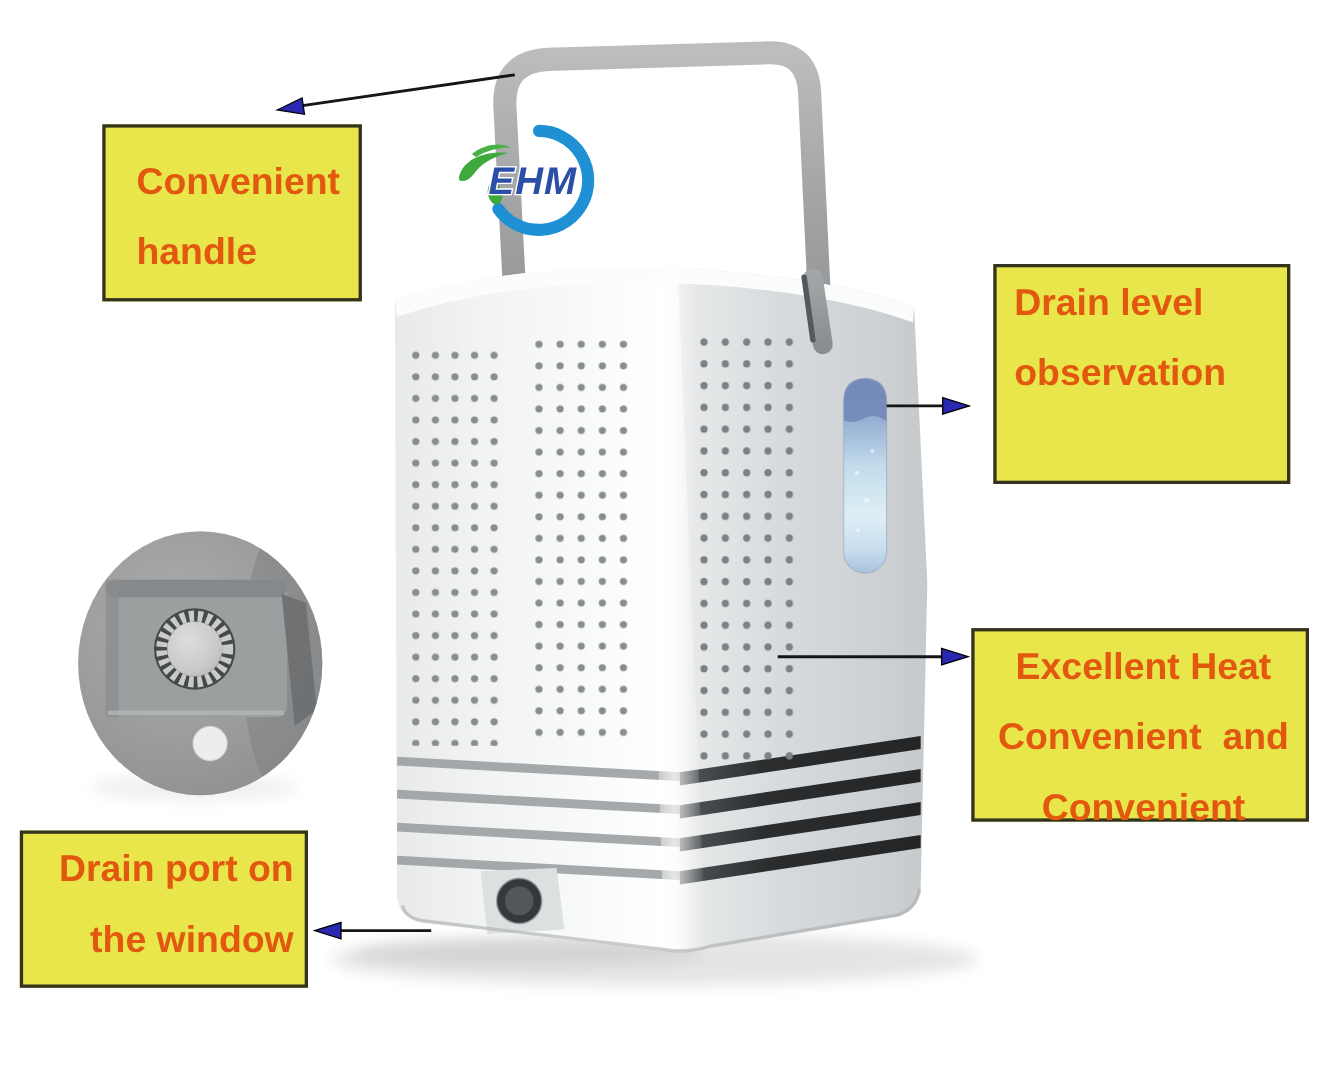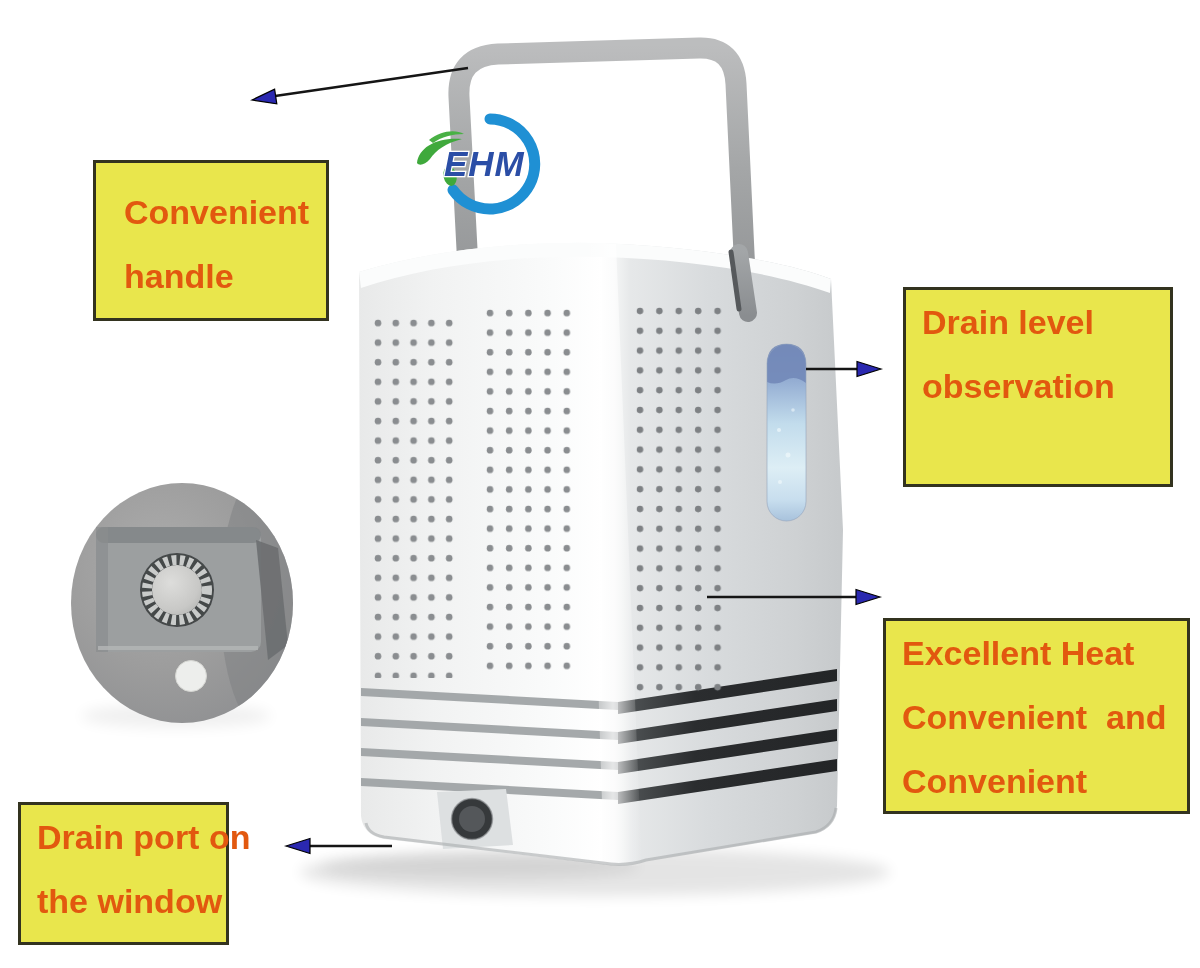--- a/index.html
+++ b/index.html
@@ -1,26 +1,26 @@
 <!DOCTYPE html>
 <html><head>
 <meta charset="utf-8">
 <style>
   html,body{margin:0;padding:0;background:#ffffff;}
   .stage{position:relative;width:1200px;height:968px;background:#ffffff;overflow:hidden;
          font-family:"Liberation Sans",sans-serif;}
   .scene{position:absolute;left:0;top:0;width:1200px;height:968px;}
   .callout{position:absolute;box-sizing:border-box;background:#e9e64c;border:3px solid #33331f;
            color:#e2580f;font:700 34px/64px "Liberation Sans",sans-serif;
-           padding:0 10px 18px 16px;margin-top:47px;}
+           padding:0 10px 18px 16px;}
   .callout .line{white-space:pre;}
   #co-handle{left:93px;top:113px;width:236px;height:161px;padding-top:17px;padding-left:28px;}
   #co-water{left:903px;top:240px;width:270px;height:200px;}
-  #co-heat{left:883px;top:571px;width:307px;height:196px;}
-  #co-drain{left:18px;top:755px;width:211px;height:143px;text-align:right;}
+  #co-heat{left:883px;top:571px;width:307px;height:176px;text-align:center;}
+  #co-drain{left:18px;top:755px;width:262px;height:143px;text-align:right;}
 </style>
 </head>
 <body>
 
 <div class="stage">
 
 <svg class="scene" viewBox="0 0 1200 968">
   <defs>
     <linearGradient id="bodyGrad" gradientUnits="userSpaceOnUse" x1="358" y1="0" x2="845" y2="0">
       <stop offset="0" stop-color="#e8e9e9"></stop>

